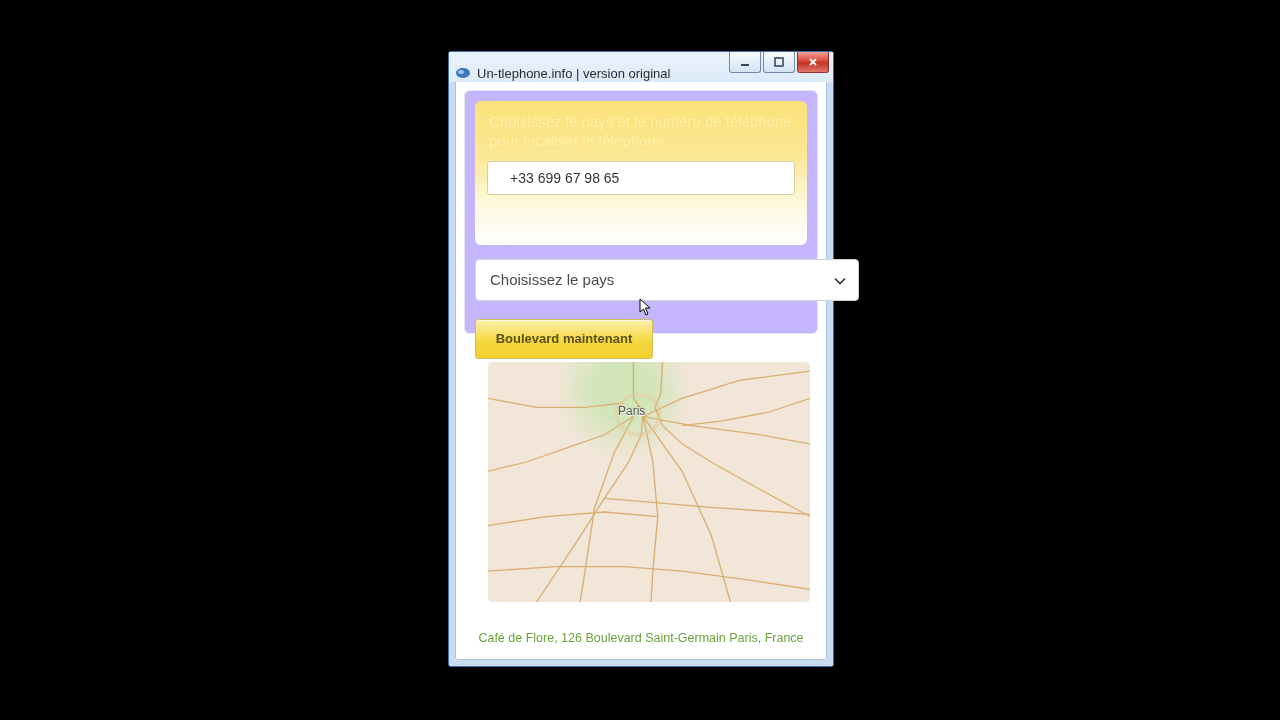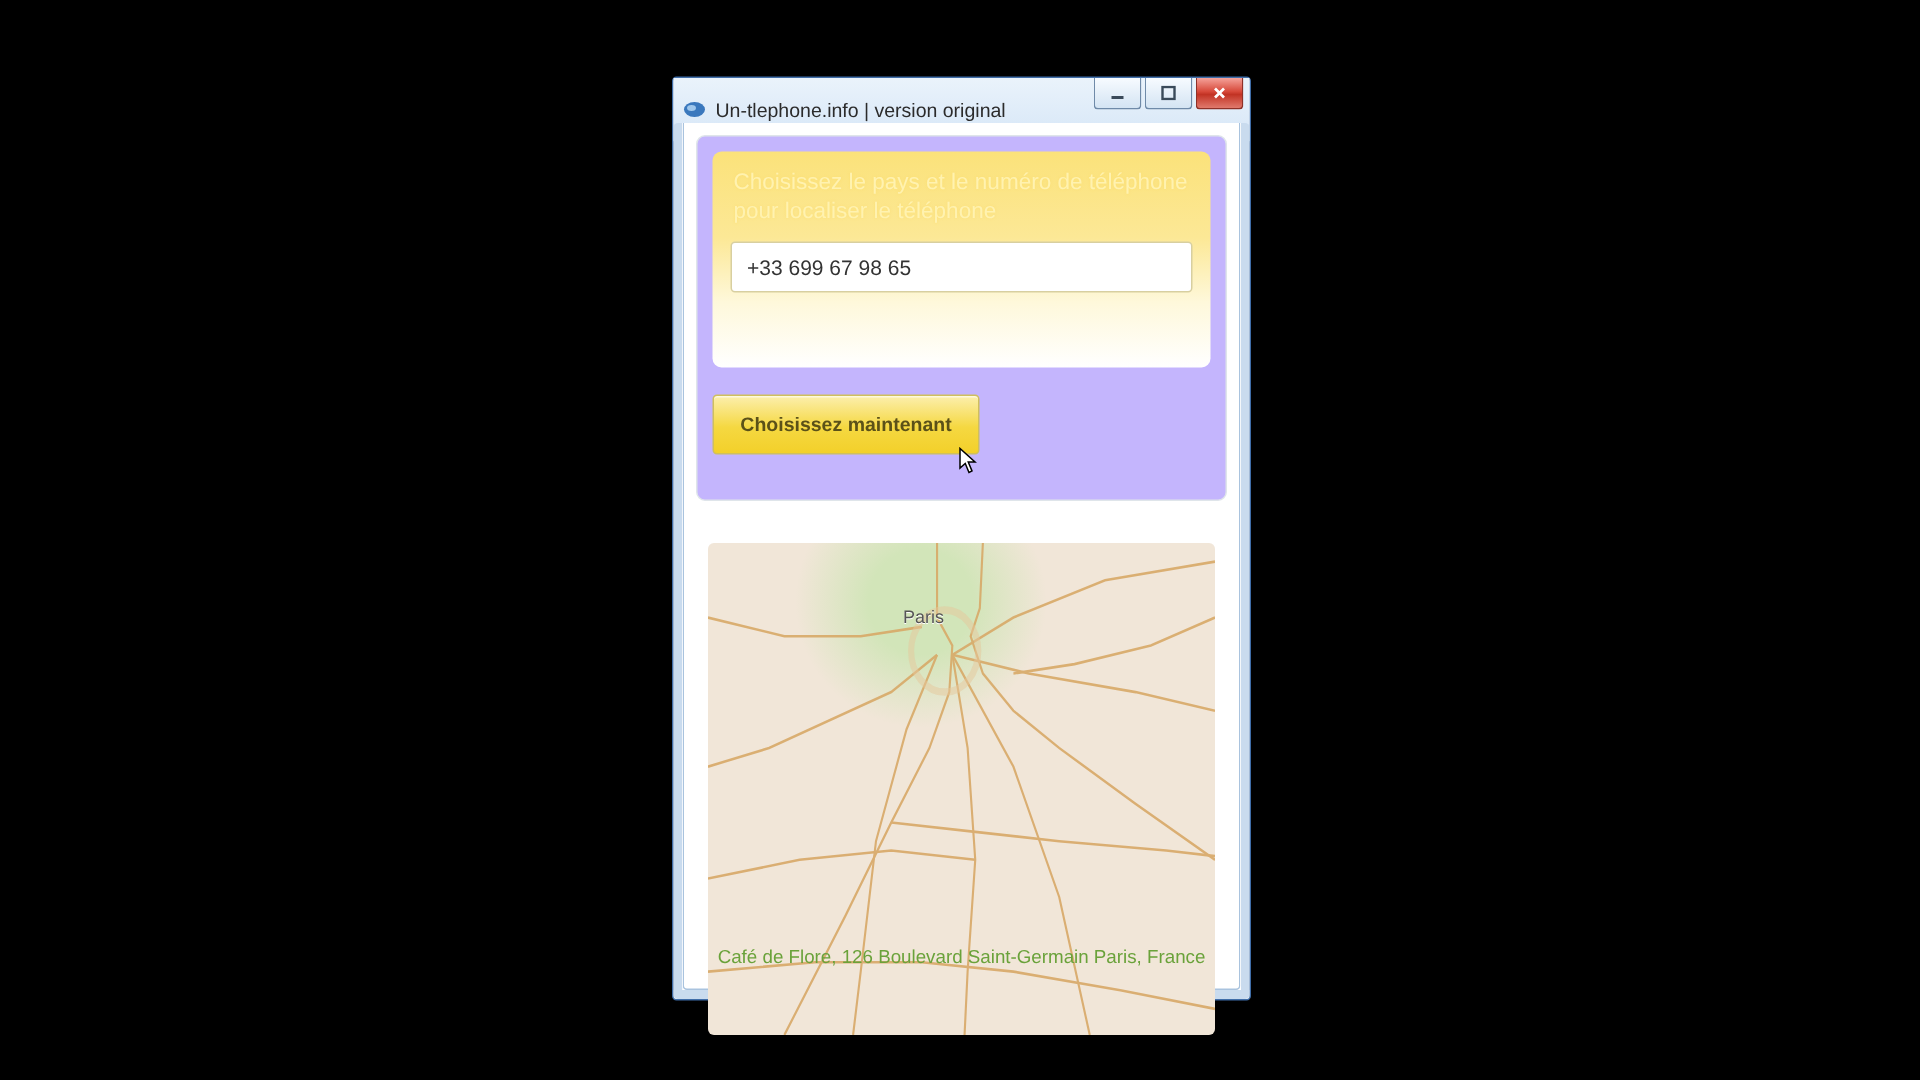--- a/index.html
+++ b/index.html
@@ -113,21 +113,21 @@
     line-height: 1.25;
     margin: 0 0 10px 2px;
     text-shadow: 0 0 2px rgba(255,220,100,0.6);
   }
   .phone-input {
     width: 100%;
     box-sizing: border-box;
     height: 34px;
     border: 1px solid #d8cfa0;
     border-radius: 3px;
-    padding: 0 10px;
+    padding: 0 22px;
     font-size: 14px;
     color: #333;
     background: #fff;
     outline: none;
   }
   .select-wrap {
     margin: 14px 10px 0 10px;
     position: relative;
   }
   .country-select {
@@ -158,22 +158,22 @@
     border-radius: 3px;
     background: linear-gradient(#fcefad, #f5d841 55%, #f3d02a);
     color: #5b5118;
     font-size: 13px;
     font-weight: 600;
     cursor: pointer;
     box-shadow: inset 0 1px 0 rgba(255,255,255,0.6);
   }
 
   .map {
-    margin: 12px 8px 0 8px;
-    height: 328px;
+    margin: 12px 8px 0 24px;
+    height: 240px;
     border-radius: 4px;
     background:
       radial-gradient(circle at 42% 12%, #d2e5b9 0%, #d2e5b9 10%, rgba(210,229,185,0) 24%),
       #f1e6d8;
     position: relative;
     overflow: hidden;
   }
   .map svg {
     position: absolute;
     inset: 0;
@@ -235,22 +235,32 @@
   <div class="window-outer" style="top:30px;"></div>
 
   <div class="client">
 
     <div class="panel" style="height:242px;">
       <div class="card">
         <div class="instruction">Choisissez le pays et le numéro de téléphone pour localiser le téléphone</div>
         <input class="phone-input" type="text" value="+33 699 67 98 65" style="">
       </div>
 
-
-      <button class="locate-btn">Choisissez maintenant</button>
+      <div class="select-wrap">
+        <div class="country-select">
+          <span>Choisissez le pays</span>
+          <span class="select-arrow">
+            <svg width="12" height="8">
+                <path d="M1 1 L6 6 L11 1" fill="none" stroke="#333" stroke-width="1.6"></path>
+              </svg>
+          </span>
+        </div>
+      </div>
+
+      <button class="locate-btn">Boulevard maintenant</button>
     </div>
 
     <div class="map" style="position:absolute; left:8px; right:8px; top:268px;">
       <svg viewBox="0 0 332 264" preserveAspectRatio="none">
         <g stroke="#d8a968" stroke-width="1.4" fill="none" opacity="0.9">
           <path d="M150 0 L150 40 L160 55 L158 80 L145 110 L120 150 L90 200 L50 264"></path>
           <path d="M180 0 L178 35 L172 50 L180 70 L200 90 L230 110 L280 140 L332 170"></path>
           <path d="M0 120 L40 110 L80 95 L120 80 L150 60"></path>
           <path d="M0 40 L50 50 L100 50 L140 45"></path>
           <path d="M160 60 L200 40 L260 20 L332 10"></path>

